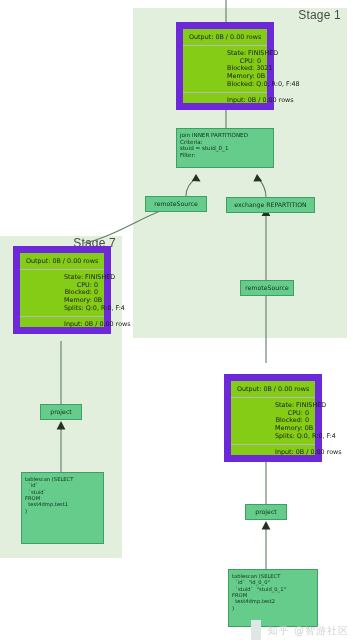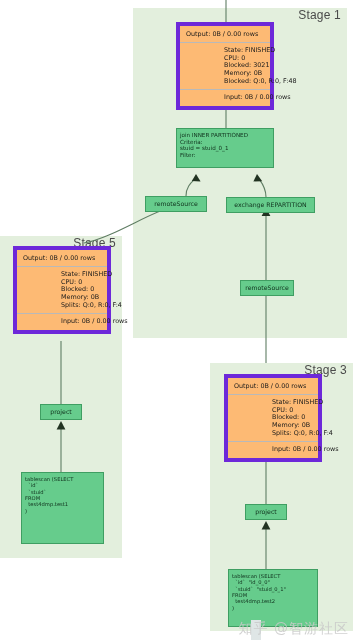--- a/index.html
+++ b/index.html
@@ -29,28 +29,29 @@
     top: 0;
     font-size: 12px;
     color: #4a4a4a;
     font-family: Liberation Sans, sans-serif;
     letter-spacing: .2px;
     white-space: nowrap;
   }
   
   .infobox {
     position: absolute;
-    background: #fdba74;
-    border: 4px solid #6d28d9;
+    background: #84cc16;
+    border: 7px solid #6d28d9;
     box-sizing: border-box;
     padding: 0;
     font-size: 6.4px;
     line-height: 1.0;
     color: #1a1a1a;
     font-family: "DejaVu Sans", sans-serif;
+    text-align: right;
   }
   .ib-sec {
     padding: 4px 6px;
   }
   .ib-sec + .ib-sec {
     border-top: 1px solid #b9b9b9;
     padding-left: 44px;
   }
   .ib-sec .row {
     white-space: nowrap;
@@ -100,21 +101,21 @@
     stroke-width: 1.1px;
   }
   .edge-head {
     fill: #223322;
   }
   
   .watermark {
     position: absolute;
     right: 4px;
     bottom: 4px;
-    font-size: 14px;
+    font-size: 10px;
     color: #c9c9c9;
     font-family: "DejaVu Sans", sans-serif;
     letter-spacing: 1px;
     opacity: .85;
     white-space: nowrap;
   }
   .wm-bar {
     position: absolute;
     right: 92px;
     bottom: 2px;
@@ -126,26 +127,23 @@
 </head>
 <body>
 
 <div id="canvas">
 
   <div class="stage" style="left:133px; top:8px; width:214px; height:330px;">
     <span class="stage-label">Stage 1</span>
   </div>
 
   <div class="stage" style="left:0px; top:236px; width:122px; height:322px;">
-    <span class="stage-label">Stage 5</span>
-  </div>
-
-  <div class="stage" style="left:210px; top:363px; width:143px; height:268px;">
-    <span class="stage-label">Stage 3</span>
-  </div>
+    <span class="stage-label">Stage 7</span>
+  </div>
+
 
   <svg class="edges" viewBox="0 0 353 642" preserveAspectRatio="none">
 
     <path class="edge-path" d="M226,0 L226,22"></path>
 
     <path class="edge-path" d="M226,110 L226,128"></path>
 
     <path class="edge-path" d="M186,196 C186,186 192,182 196,178"></path>
     <polygon class="edge-head" points="196,174 200.6,181.6 191.8,181.0"></polygon>
 

